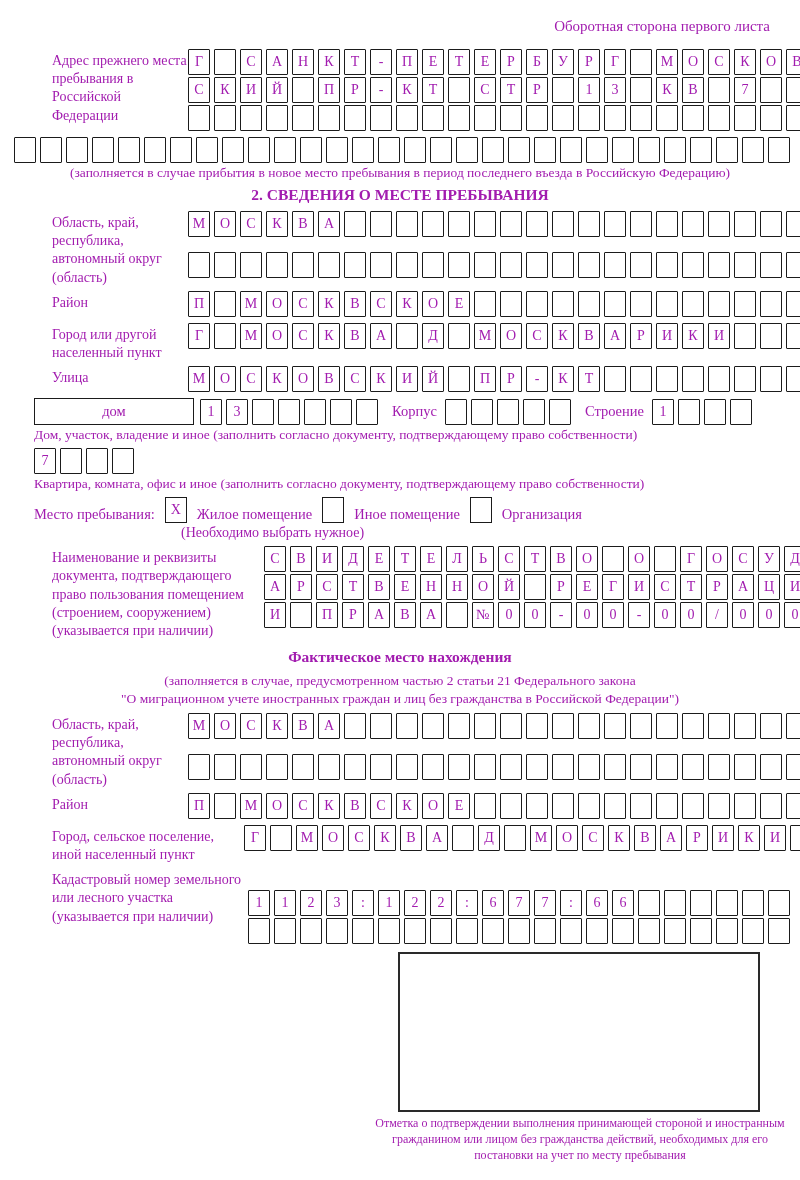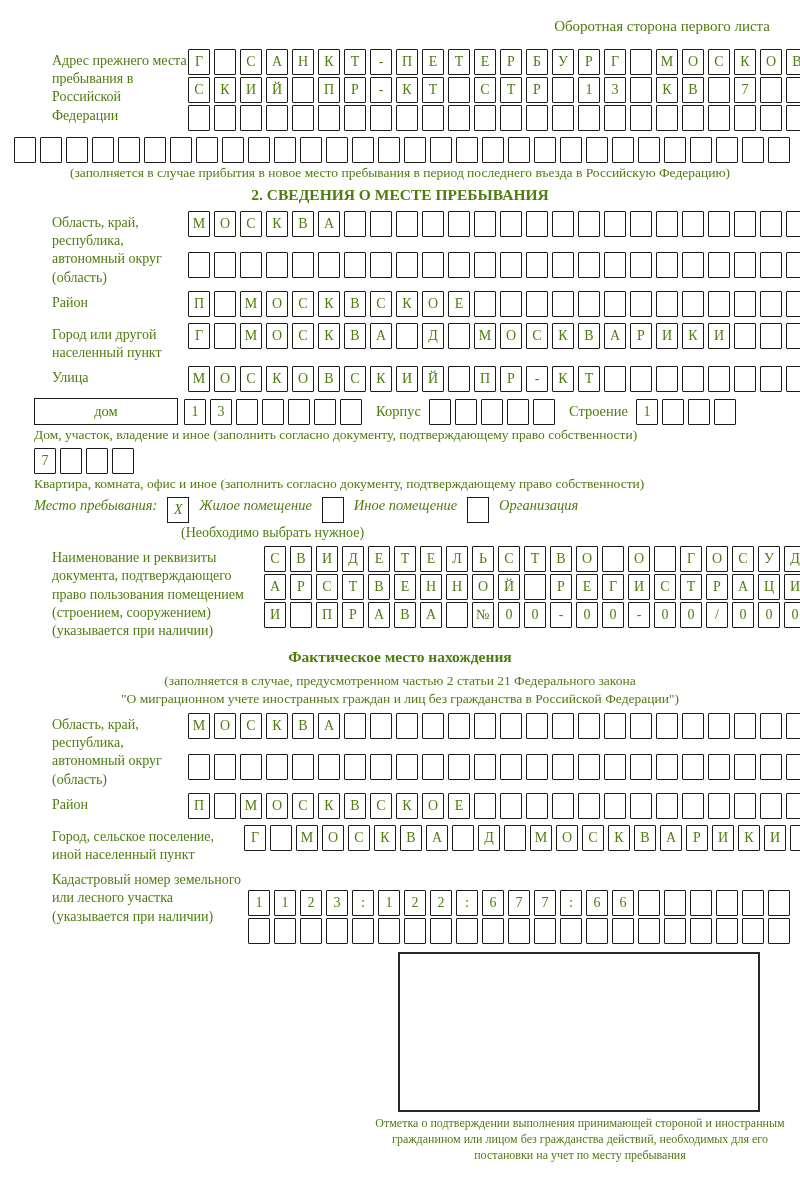--- a/index.html
+++ b/index.html
@@ -1,17 +1,17 @@
 <!DOCTYPE html>
 <html><head>
 <meta charset="utf-8">
 <style>
   html,body{margin:0;padding:0;background:#fff;}
   .page{
-    width:800px;height:1180px;background:#ffffff;color:#4d7c0f;
+    width:800px;height:1180px;background:#ffffff;color:#a21caf;
     font-family:"Liberation Serif", serif;
     box-sizing:border-box;padding:10px 6px 16px 6px;overflow:hidden;position:relative;
   }
   .corner{text-align:right;font-size:15px;padding-right:24px;margin:8px 0 14px 0;}
 
   .grid-row{display:flex;align-items:flex-start;padding-left:28px;margin-bottom:4px;}
   .lbl{flex:none;width:136px;font-size:14px;line-height:1.3;padding-top:3px;margin-left:18px;}
   .lbl-doc{width:212px;}
   .lbl-wide{width:192px;}
   .lbl-k{width:196px;}
@@ -25,25 +25,25 @@
     font-size:14px;line-height:1;
   }
   .fullrow{padding-left:8px;margin-bottom:2px;}
   .note-center{text-align:center;font-size:13.5px;margin:1px 0 4px 0;}
   .sec-title{text-align:center;font-weight:bold;font-size:15.5px;margin:5px 0 7px 0;}
   .inline-row{display:flex;align-items:center;padding-left:28px;margin-bottom:2px;font-size:14.5px;}
   .boxlbl{
     flex:none;border:1.6px solid #1b1b1b;height:27px;box-sizing:border-box;
     display:flex;align-items:center;justify-content:center;font-size:14.5px;
   }
-  .dom-box{width:144px;margin-right:6px;}
+  .dom-box{width:160px;margin-right:6px;}
   .kv-box{width:200px;margin-right:6px;}
   .small-gap{margin:0 8px 0 10px;}
   .note-left{font-size:13.5px;padding-left:28px;margin:1px 0 5px 0;}
-  .mesto{display:flex;align-items:flex-start;padding-left:28px;font-size:14.5px;margin-top:3px;font-style:italic;}
+  .mesto{display:flex;align-items:flex-end;padding-left:28px;font-size:14.5px;margin-top:3px;}
   .mesto .chk{flex:none;width:22px;height:26px;box-sizing:border-box;border:1.6px solid #1b1b1b;
     display:flex;align-items:center;justify-content:center;font-size:14px;margin:0 10px;}
   .mesto-note{font-size:14px;margin:2px 0 5px 175px;}
   .fact-note{text-align:center;font-size:13.5px;margin:0 0 2px 0;}
   .offset-rows{margin-top:22px;}
   .stamp-box{margin-left:392px;margin-top:6px;width:362px;height:160px;border:2px solid #2a2a2a;box-sizing:border-box;}
   .stamp-caption{width:412px;margin:4px 0 0 368px;text-align:center;font-size:12px;line-height:1.32;}
 </style>
 </head>
 <body>

